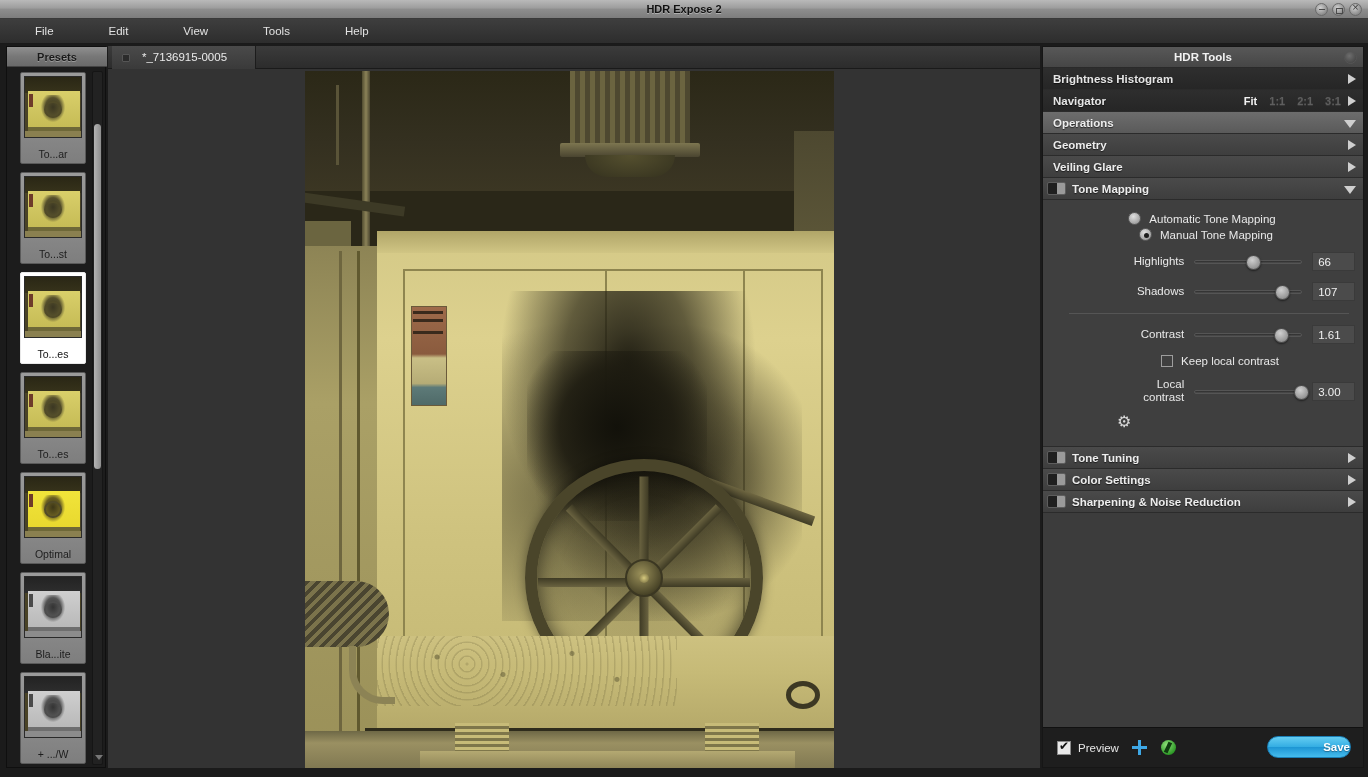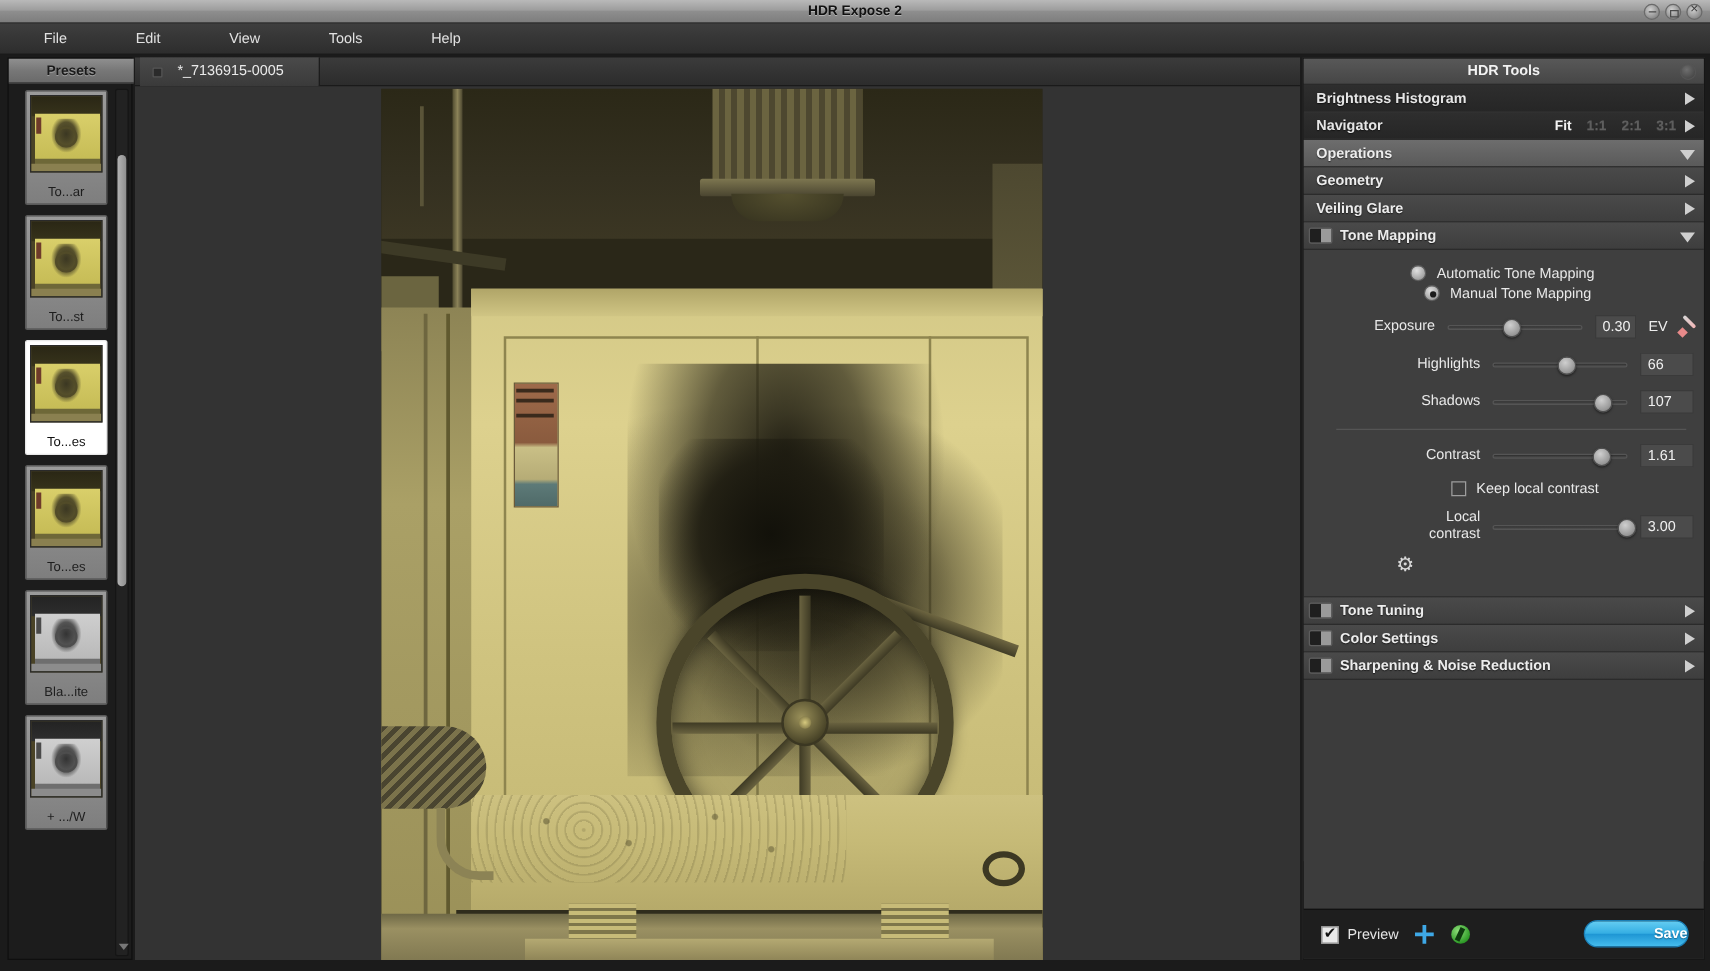--- a/index.html
+++ b/index.html
@@ -513,20 +513,34 @@
               <div class="tstrip"></div>
               <div class="tblob"></div>
               <div class="twheel"></div>
               <div class="tbase"></div>
               <div class="tfloor"></div>
             </div>
         </div>
         <div class="preset-label">To...es</div>
       </div>
 
+      <div class="preset bright">
+        <div class="preset-thumb">
+          <div class="tart">
+              <div class="tsky"></div>
+              <div class="tbody"></div>
+              <div class="tstrip"></div>
+              <div class="tblob"></div>
+              <div class="twheel"></div>
+              <div class="tbase"></div>
+              <div class="tfloor"></div>
+            </div>
+        </div>
+        <div class="preset-label">Optimal</div>
+      </div>
 
       <div class="preset gray">
         <div class="preset-thumb">
           <div class="tart">
               <div class="tsky"></div>
               <div class="tbody"></div>
               <div class="tstrip"></div>
               <div class="tblob"></div>
               <div class="twheel"></div>
               <div class="tbase"></div>
@@ -671,30 +685,20 @@
       <div class="radio-row auto">
         <div class="radio"></div>
         <div class="rlabel">Automatic Tone Mapping</div>
       </div>
 
       <div class="radio-row manual">
         <div class="radio on"></div>
         <div class="rlabel">Manual Tone Mapping</div>
       </div>
 
-      <div class="srow">
-        <div class="sname">Exposure</div>
-        <div class="track">
-          <div class="bar"></div>
-          <div class="knb" style="left:44px"></div>
-        </div>
-        <div class="vbox">0.30</div>
-        <div class="unit">EV</div>
-        <div class="eyedropper"></div>
-      </div>
 
       <div class="srow">
         <div class="sname">Highlights</div>
         <div class="track">
           <div class="bar"></div>
           <div class="knb" style="left:52px"></div>
         </div>
         <div class="vbox">66</div>
       </div>
 

